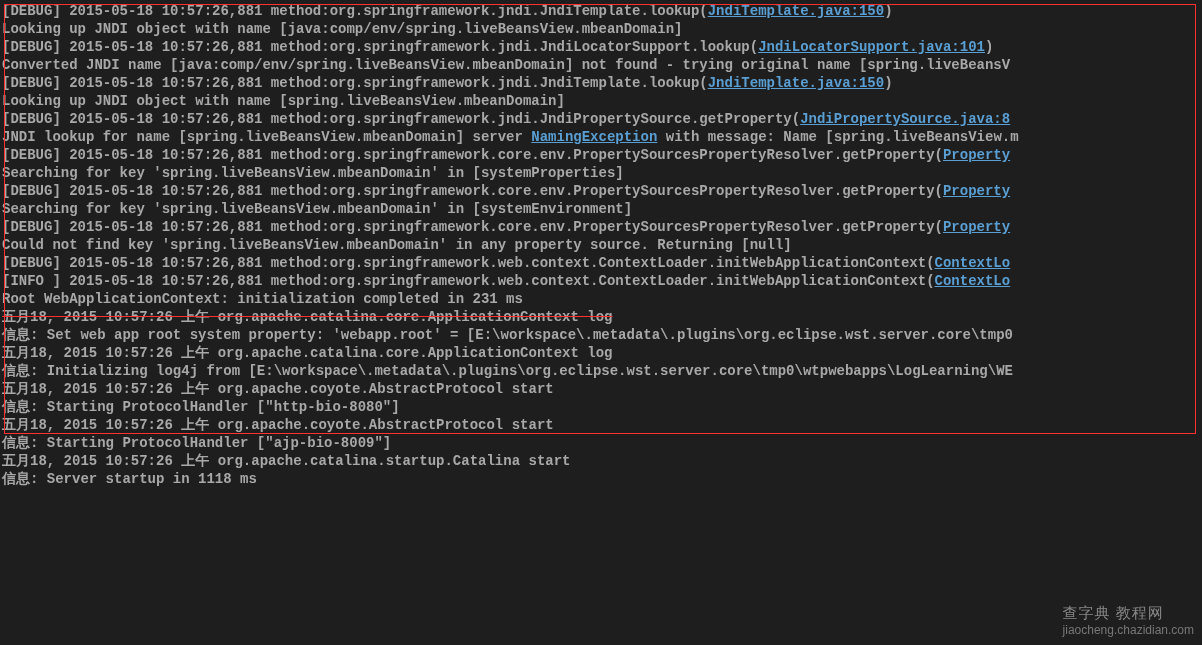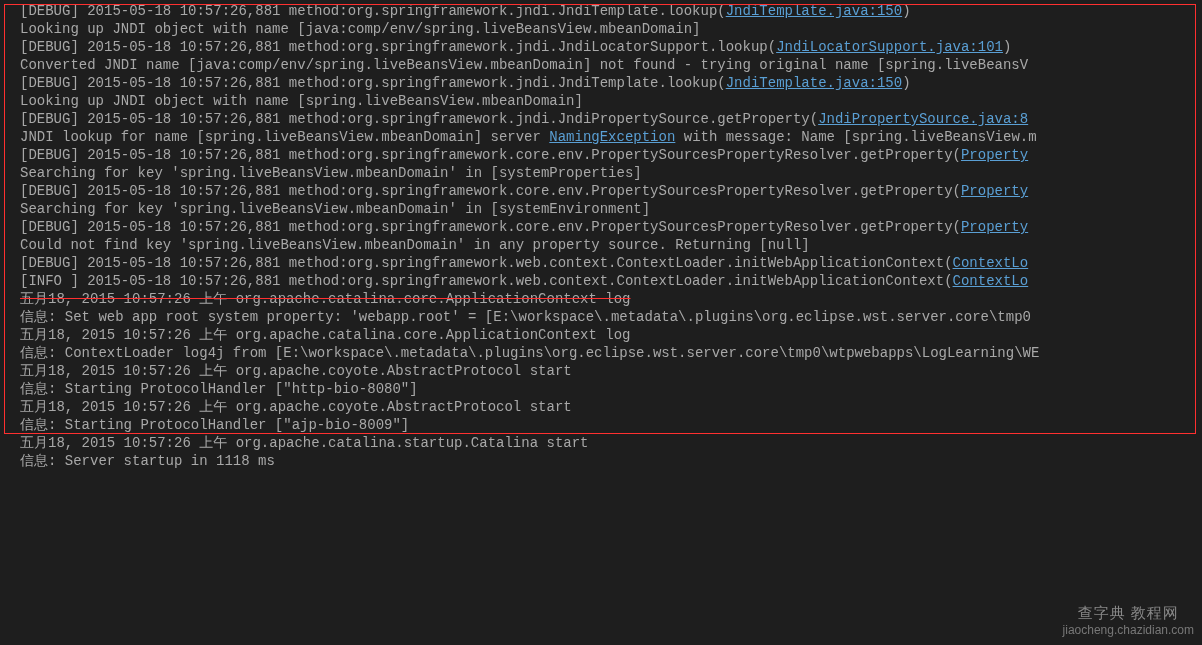--- a/index.html
+++ b/index.html
@@ -8,22 +8,23 @@
     height: 645px;
     background: #1e1e1e;
     font-family: "Consolas", "Courier New", monospace;
     font-size: 14px;
     color: #a8a8a8;
     overflow: hidden;
     white-space: nowrap;
     position: relative;
   }
   .console {
-    padding: 2px 20px;
+    padding: 2px 2px;
     line-height: 18px;
+    font-weight: bold;
   }
   .line {
     display: block;
     white-space: pre;
   }
   .highlight-box {
     position: absolute;
     border: 1px solid #ff3030;
     top: 4px;
     left: 4px;
@@ -40,21 +41,21 @@
     text-decoration: underline;
     cursor: pointer;
   }
   .watermark {
     position: absolute;
     right: 8px;
     bottom: 8px;
     font-family: "SimSun","Arial",sans-serif;
     color: #888;
     font-size: 14px;
-    text-align: center;
+    text-align: left;
   }
   .watermark .t1 { font-size: 15px; letter-spacing: 1px; }
   .watermark .t2 { font-size: 12px; color: #777; }
 </style>
 </head>
 <body>
 
 <div class="console" id="console-root">
     <div class="line"><span>[DEBUG] 2015-05-18 10:57:26,881 method:org.springframework.jndi.JndiTemplate.lookup(</span><span class="link">JndiTemplate.java:150</span><span>)</span></div>
     <div class="line"><span>Looking up JNDI object with name [java:comp/env/spring.liveBeansView.mbeanDomain]</span></div>
@@ -65,24 +66,25 @@
     <div class="line"><span>[DEBUG] 2015-05-18 10:57:26,881 method:org.springframework.jndi.JndiPropertySource.getProperty(</span><span class="link">JndiPropertySource.java:8</span></div>
     <div class="line"><span>JNDI lookup for name [spring.liveBeansView.mbeanDomain] server </span><span class="link">NamingException</span><span> with message: Name [spring.liveBeansView.m</span></div>
     <div class="line"><span>[DEBUG] 2015-05-18 10:57:26,881 method:org.springframework.core.env.PropertySourcesPropertyResolver.getProperty(</span><span class="link">Property</span></div>
     <div class="line"><span>Searching for key 'spring.liveBeansView.mbeanDomain' in [systemProperties]</span></div>
     <div class="line"><span>[DEBUG] 2015-05-18 10:57:26,881 method:org.springframework.core.env.PropertySourcesPropertyResolver.getProperty(</span><span class="link">Property</span></div>
     <div class="line"><span>Searching for key 'spring.liveBeansView.mbeanDomain' in [systemEnvironment]</span></div>
     <div class="line"><span>[DEBUG] 2015-05-18 10:57:26,881 method:org.springframework.core.env.PropertySourcesPropertyResolver.getProperty(</span><span class="link">Property</span></div>
     <div class="line"><span>Could not find key 'spring.liveBeansView.mbeanDomain' in any property source. Returning [null]</span></div>
     <div class="line"><span>[DEBUG] 2015-05-18 10:57:26,881 method:org.springframework.web.context.ContextLoader.initWebApplicationContext(</span><span class="link">ContextLo</span></div>
     <div class="line"><span>[INFO ] 2015-05-18 10:57:26,881 method:org.springframework.web.context.ContextLoader.initWebApplicationContext(</span><span class="link">ContextLo</span></div>
+    <div class="line"><span>Root WebApplicationContext: initialization completed in 231 ms</span></div>
     <div class="line"><span class="strike">五月18, 2015 10:57:26 上午 org.apache.catalina.core.ApplicationContext log</span></div>
     <div class="line"><span>信息: Set web app root system property: 'webapp.root' = [E:\workspace\.metadata\.plugins\org.eclipse.wst.server.core\tmp0</span></div>
     <div class="line"><span>五月18, 2015 10:57:26 上午 org.apache.catalina.core.ApplicationContext log</span></div>
-    <div class="line"><span>信息: ContextLoader log4j from [E:\workspace\.metadata\.plugins\org.eclipse.wst.server.core\tmp0\wtpwebapps\LogLearning\WE</span></div>
+    <div class="line"><span>信息: Initializing log4j from [E:\workspace\.metadata\.plugins\org.eclipse.wst.server.core\tmp0\wtpwebapps\LogLearning\WE</span></div>
     <div class="line"><span>五月18, 2015 10:57:26 上午 org.apache.coyote.AbstractProtocol start</span></div>
     <div class="line"><span>信息: Starting ProtocolHandler ["http-bio-8080"]</span></div>
     <div class="line"><span>五月18, 2015 10:57:26 上午 org.apache.coyote.AbstractProtocol start</span></div>
     <div class="line"><span>信息: Starting ProtocolHandler ["ajp-bio-8009"]</span></div>
     <div class="line"><span>五月18, 2015 10:57:26 上午 org.apache.catalina.startup.Catalina start</span></div>
     <div class="line"><span>信息: Server startup in 1118 ms</span></div>
   </div>
 
 <div class="highlight-box"></div>
 

